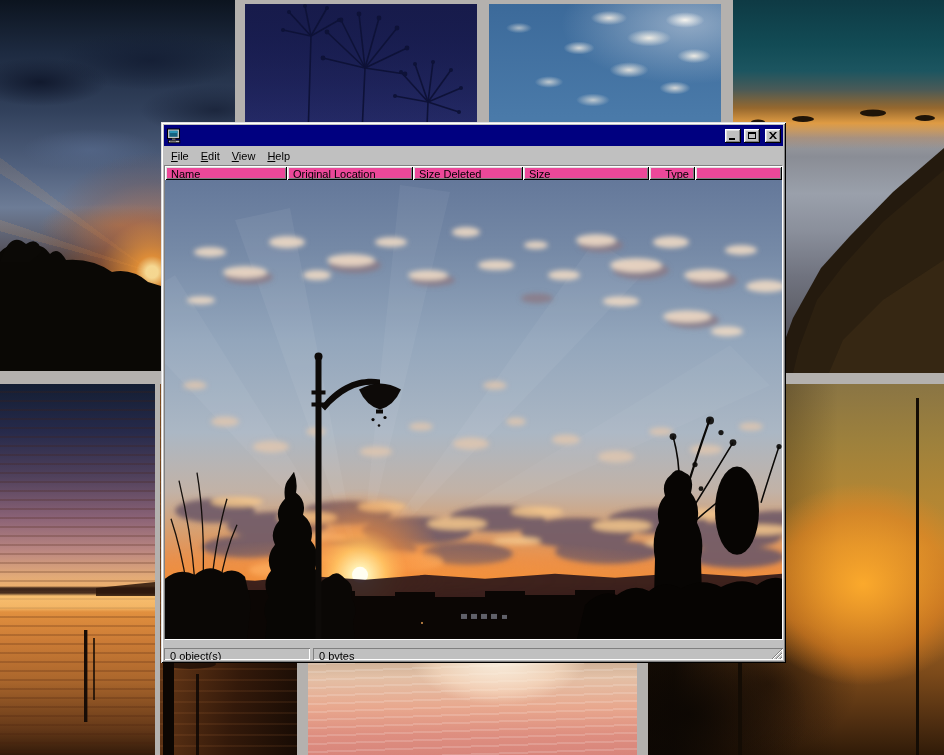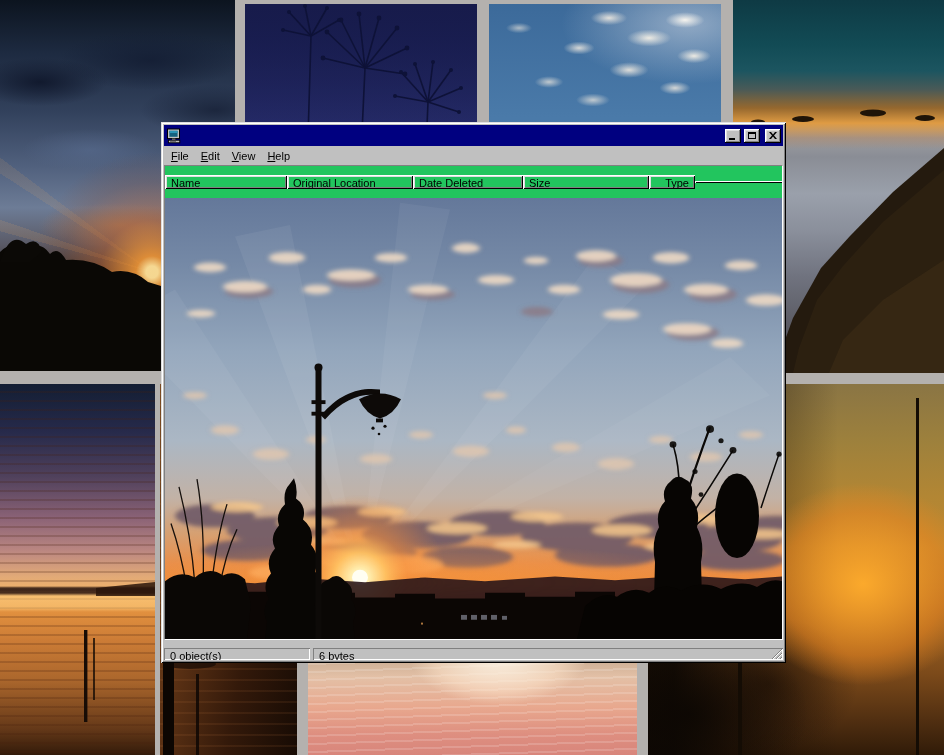--- a/index.html
+++ b/index.html
@@ -76,21 +76,21 @@
   .tb-btn{width:16px;height:14px;flex:0 0 auto;background:#c0c0c0;position:relative;
     box-shadow: inset -1px -1px 0 #000, inset 1px 1px 0 #fff, inset -2px -2px 0 #808080, inset 2px 2px 0 #dfdfdf;
     display:flex;align-items:center;justify-content:center;}
   .tb-btn.close{margin-left:2px;}
   .g-min{width:6px;height:2px;background:#000;margin-top:7px;margin-right:2px;}
   .g-max{width:8px;height:7px;border:1px solid #000;border-top-width:2px;box-sizing:border-box;}
   .menubar{height:19px;flex:0 0 auto;display:flex;align-items:center;padding-left:1px;}
   .menu-item{padding:2px 6px;cursor:default;}
   .menu-item u{text-decoration:underline;}
   .listwrap{flex:1;display:flex;flex-direction:column;border:1px solid;border-color:#808080 #ffffff #ffffff #808080;background:#c0c0c0;min-height:0;}
-  .lv-header{height:32px;flex:0 0 auto;display:flex;background:#22c55e;align-items:center;}
+  .lv-header{height:14px;flex:0 0 auto;display:flex;background:#ec4899;}
   .hcell{box-sizing:border-box;padding:2px 6px 0 6px;white-space:nowrap;overflow:hidden;
     box-shadow: inset 1px 1px 0 #ffffff, inset -1px -1px 0 #000, inset 2px 2px 0 #dfdfdf, inset -2px -2px 0 #808080;}
   .hcell.size{text-align:right;}
   .lv-body{flex:1;position:relative;overflow:hidden;background:#1a1a1a;}
   .lv-body svg{position:absolute;left:0;top:0;width:100%;height:100%;}
   .statusbar{height:20px;flex:0 0 auto;display:flex;gap:3px;padding-top:8px;box-sizing:border-box;background:#c0c0c0;}
   .spanel{box-shadow: inset 1px 1px 0 #808080, inset -1px -1px 0 #ffffff;padding:2px 6px 0 6px;box-sizing:border-box;white-space:nowrap;overflow:hidden;}
   .spanel.objects{width:146px;flex:0 0 auto;}
   .spanel.bytes{flex:1;position:relative;}
   .grip{position:absolute;right:1px;bottom:1px;width:12px;height:12px;cursor:nwse-resize;}
@@ -232,21 +232,21 @@
     <span class="menu-item"><u>F</u>ile</span>
     <span class="menu-item"><u>E</u>dit</span>
     <span class="menu-item"><u>V</u>iew</span>
     <span class="menu-item"><u>H</u>elp</span>
   </div>
 
   <div class="listwrap">
     <div class="lv-header">
       <div class="hcell" style="width:122px">Name</div>
       <div class="hcell" style="width:126px">Original Location</div>
-      <div class="hcell" style="width:110px">Date Deleted</div>
+      <div class="hcell" style="width:110px">Size Deleted</div>
       <div class="hcell" style="width:126px">Size</div>
       <div class="hcell size" style="width:46px">Type</div>
       <div class="hcell" style="flex:1"></div>
     </div>
 
     <div class="lv-body">
 
       <svg viewBox="0 0 617 458" preserveAspectRatio="none">
         <defs>
           <linearGradient id="sky" x1="0" y1="0" x2="0" y2="1">
@@ -444,21 +444,21 @@
         <path d="M488,458 L490,378 Q486,356 494,342 Q490,326 500,315 Q496,302 506,294 Q512,286 520,292 Q530,296 526,312 Q536,324 532,342 Q540,358 536,378 L538,458 Z" fill="#070503"></path>
         <ellipse cx="572" cy="330" rx="22" ry="44" fill="#070503"></ellipse>
         <path d="M412,458 L420,424 Q436,408 452,414 Q468,402 484,410 Q500,398 516,408 Q536,396 556,406 Q576,396 592,404 Q606,394 617,398 L617,458 Z" fill="#060402"></path>
       </svg>
     </div>
   </div>
 
   <div class="statusbar">
     <div class="spanel objects">0 object(s)</div>
     <div class="spanel bytes">
-      <span>6 bytes</span>
+      <span>0 bytes</span>
       <svg class="grip" viewBox="0 0 12 12">
         <g stroke-width="1">
           <line x1="2" y1="12" x2="12" y2="2" stroke="#808080"></line>
             <line x1="3" y1="12" x2="12" y2="3" stroke="#fff"></line>
           <line x1="6" y1="12" x2="12" y2="6" stroke="#808080"></line>
             <line x1="7" y1="12" x2="12" y2="7" stroke="#fff"></line>
           <line x1="10" y1="12" x2="12" y2="10" stroke="#808080"></line>
             <line x1="11" y1="12" x2="12" y2="11" stroke="#fff"></line>
         </g>
       </svg>

